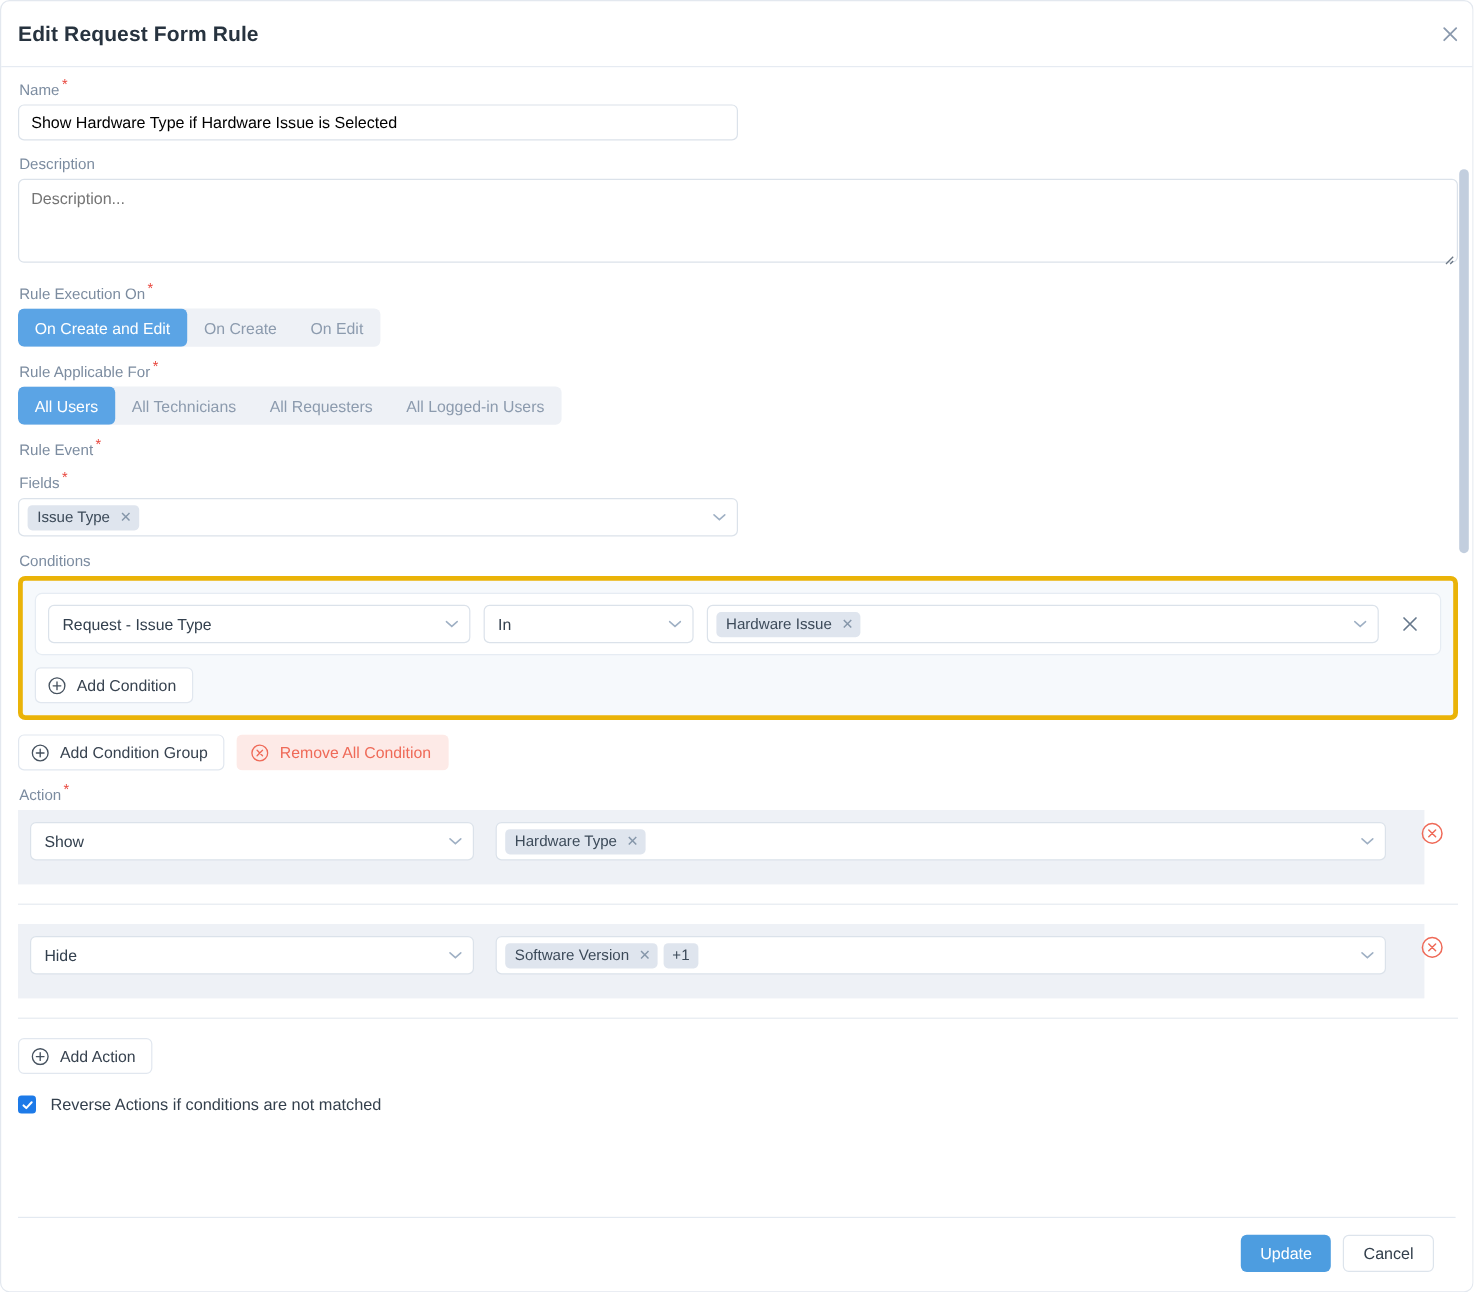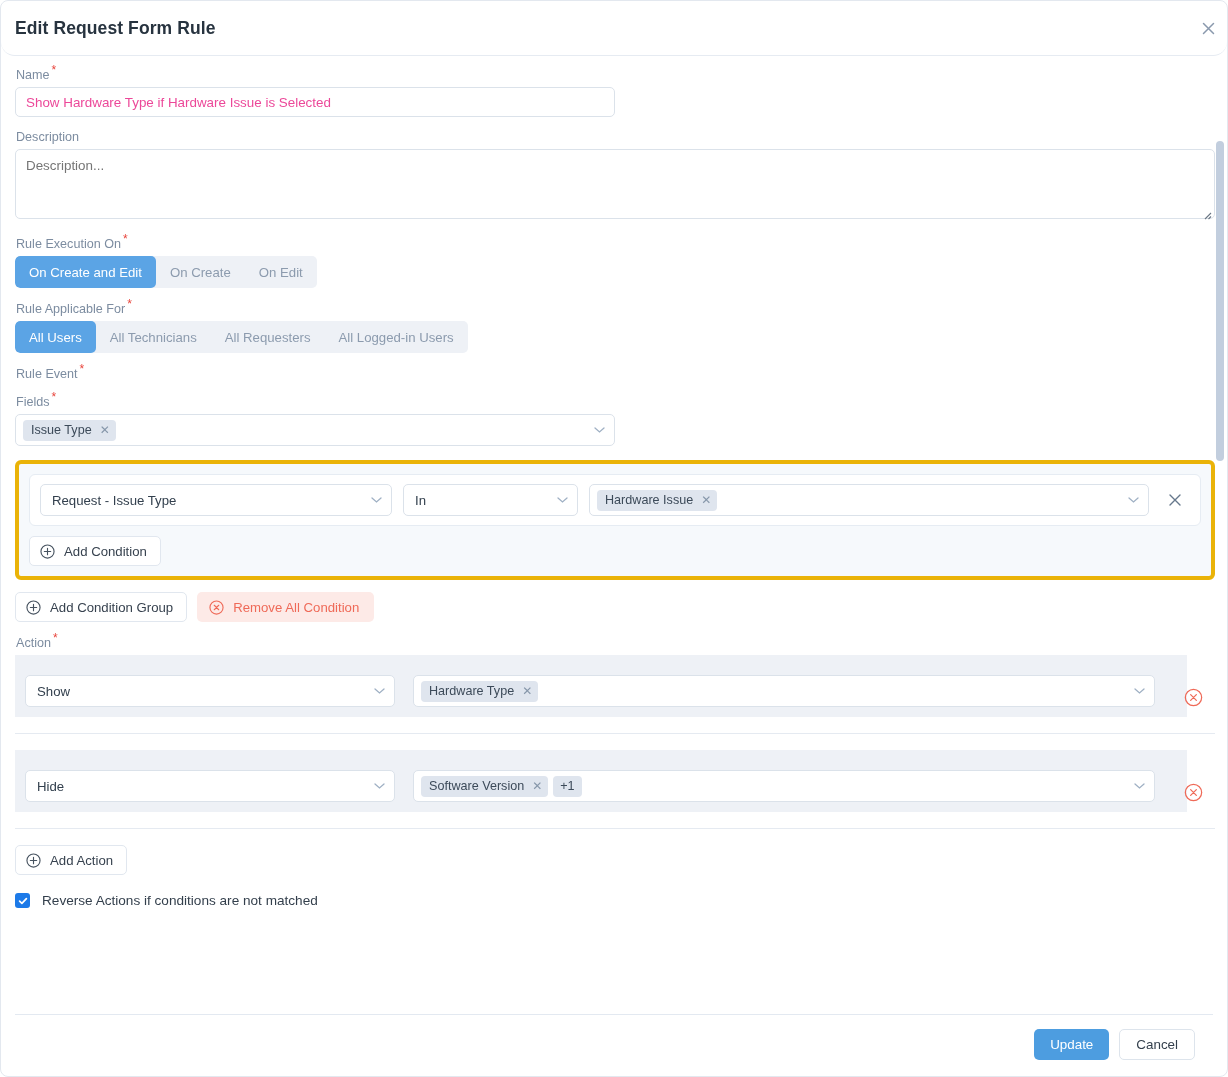--- a/index.html
+++ b/index.html
@@ -25,21 +25,20 @@
   }
 
   
   .dlg-header {
     height: 55px;
     flex: 0 0 55px;
     border-bottom: 1px solid #e6ebf2;
     display: flex;
     align-items: center;
     padding: 0 6px 0 14px;
-    border-radius: 14px;
   }
   .dlg-title {
     font-size: 17.5px;
     font-weight: 700;
     color: #27333f;
     letter-spacing: .1px;
   }
   .close-x {
     margin-left: auto;
     width: 26px; height: 26px;
@@ -73,21 +72,21 @@
     line-height: 0;
   }
 
   .text-input {
     width: 600px;
     height: 30px;
     border: 1px solid #dbe2ea;
     border-radius: 5px;
     padding: 0 10px;
     font-size: 13.4px;
-    color: #ec4899;
+    color: #000000;
     font-family: "Liberation Sans", sans-serif;
     background: #fff;
     outline: none;
     display: flex;
     align-items: center;
   }
 
   .desc-wrap { position: relative; width: 1200px; margin-bottom: 14px; }
   .textarea {
     width: 1200px;
@@ -247,21 +246,21 @@
     gap: 10px;
     margin-bottom: 14px;
   }
 
   
   .action-band {
     background: #eef1f6;
     width: 1172px;
     padding: 10px 0 10px 10px;
     display: flex;
-    align-items: flex-end;
+    align-items: flex-start;
     gap: 18px;
     min-height: 62px;
   }
   .action-sel { width: 370px; flex: 0 0 370px; }
   .action-val { width: 742px; flex: 0 0 742px; }
   .action-remove {
     width: 40px; flex: 0 0 40px;
     display: flex; align-items: center; justify-content: center;
     cursor: pointer;
   }
@@ -400,20 +399,21 @@
         </span>
         <span class="caret">
           <svg width="11" height="7" viewBox="0 0 11 7" fill="none" stroke="currentColor" stroke-width="1.3" stroke-linecap="round">
               <path d="M1 1.5 L5.5 5.5 L10 1.5"></path>
             </svg>
         </span>
       </div>
     </div>
 
     <div>
+      <span class="field-label">Conditions</span>
       <div class="cond-group">
         <div class="cond-row">
           <div class="cond-field">
             <div class="select-box plain">
               <span>Request - Issue Type</span>
               <span class="caret">
                 <svg width="11" height="7" viewBox="0 0 11 7" fill="none" stroke="currentColor" stroke-width="1.3" stroke-linecap="round">
                     <path d="M1 1.5 L5.5 5.5 L10 1.5"></path>
                   </svg>
               </span>

